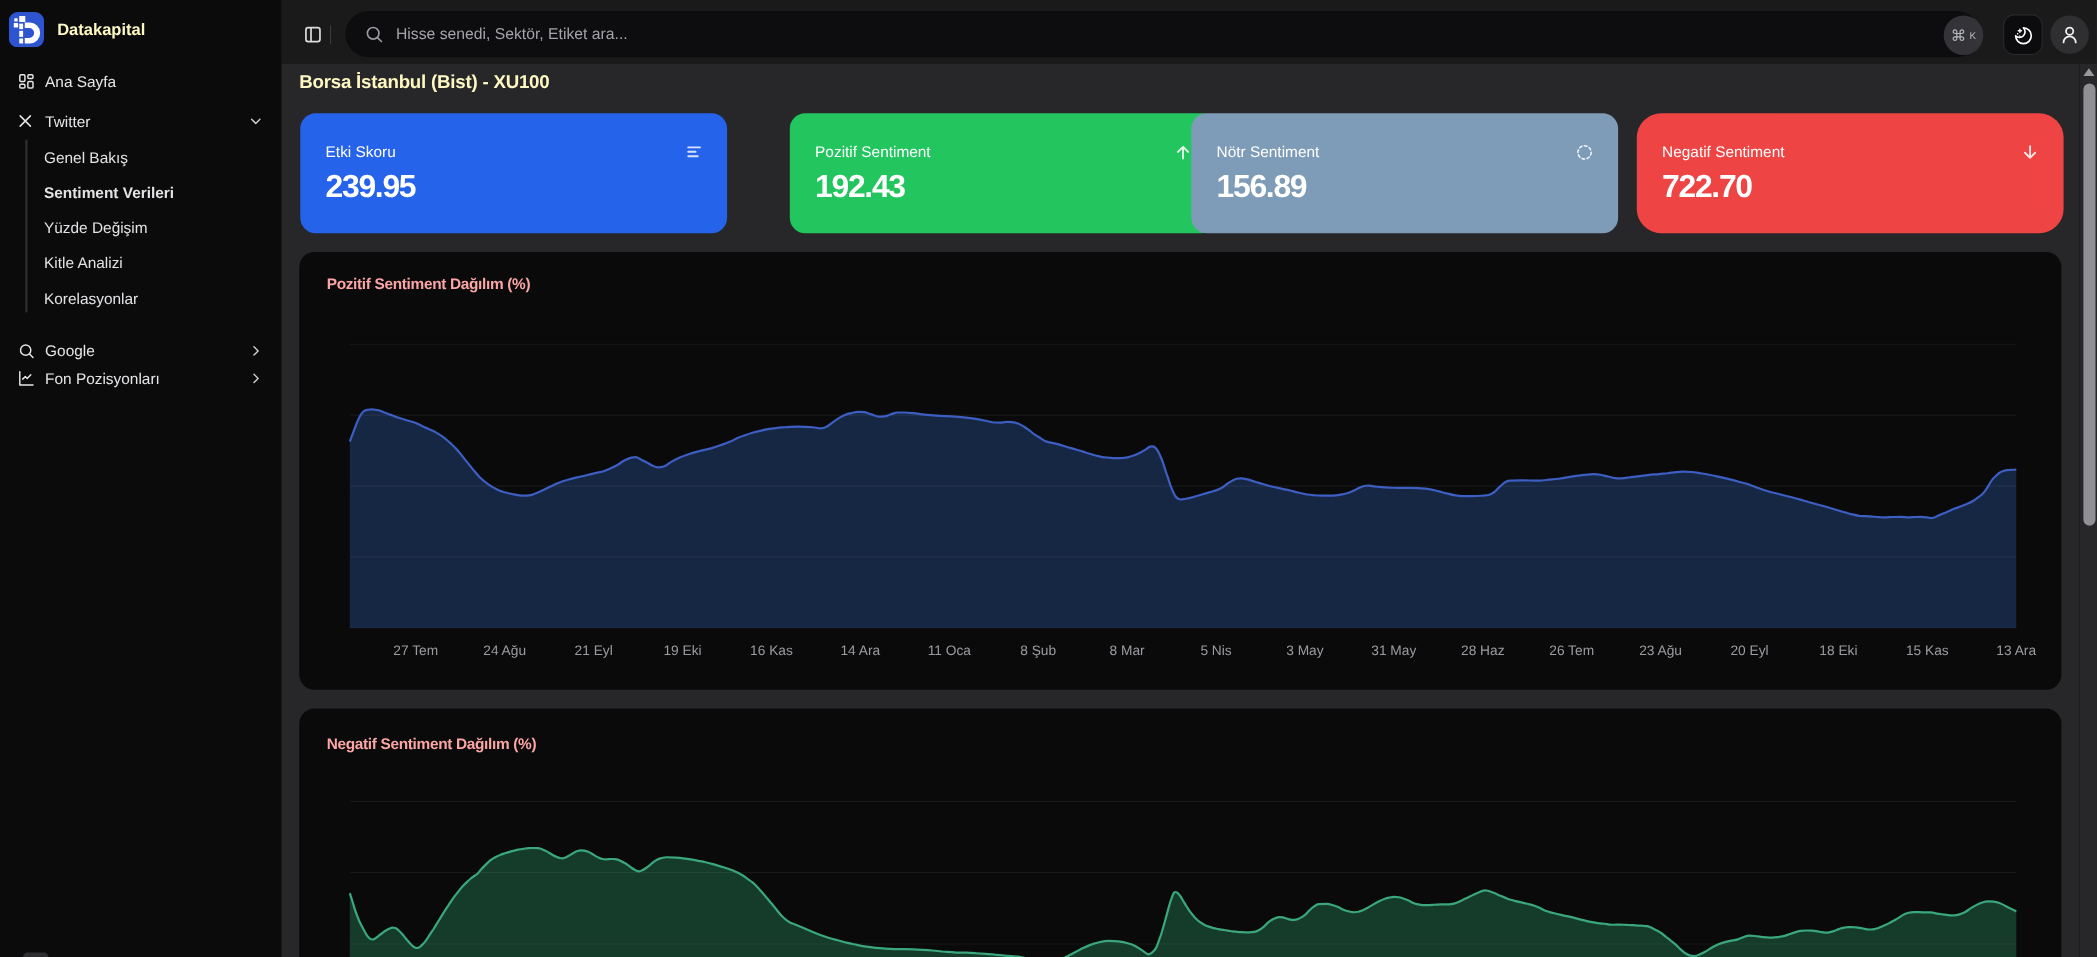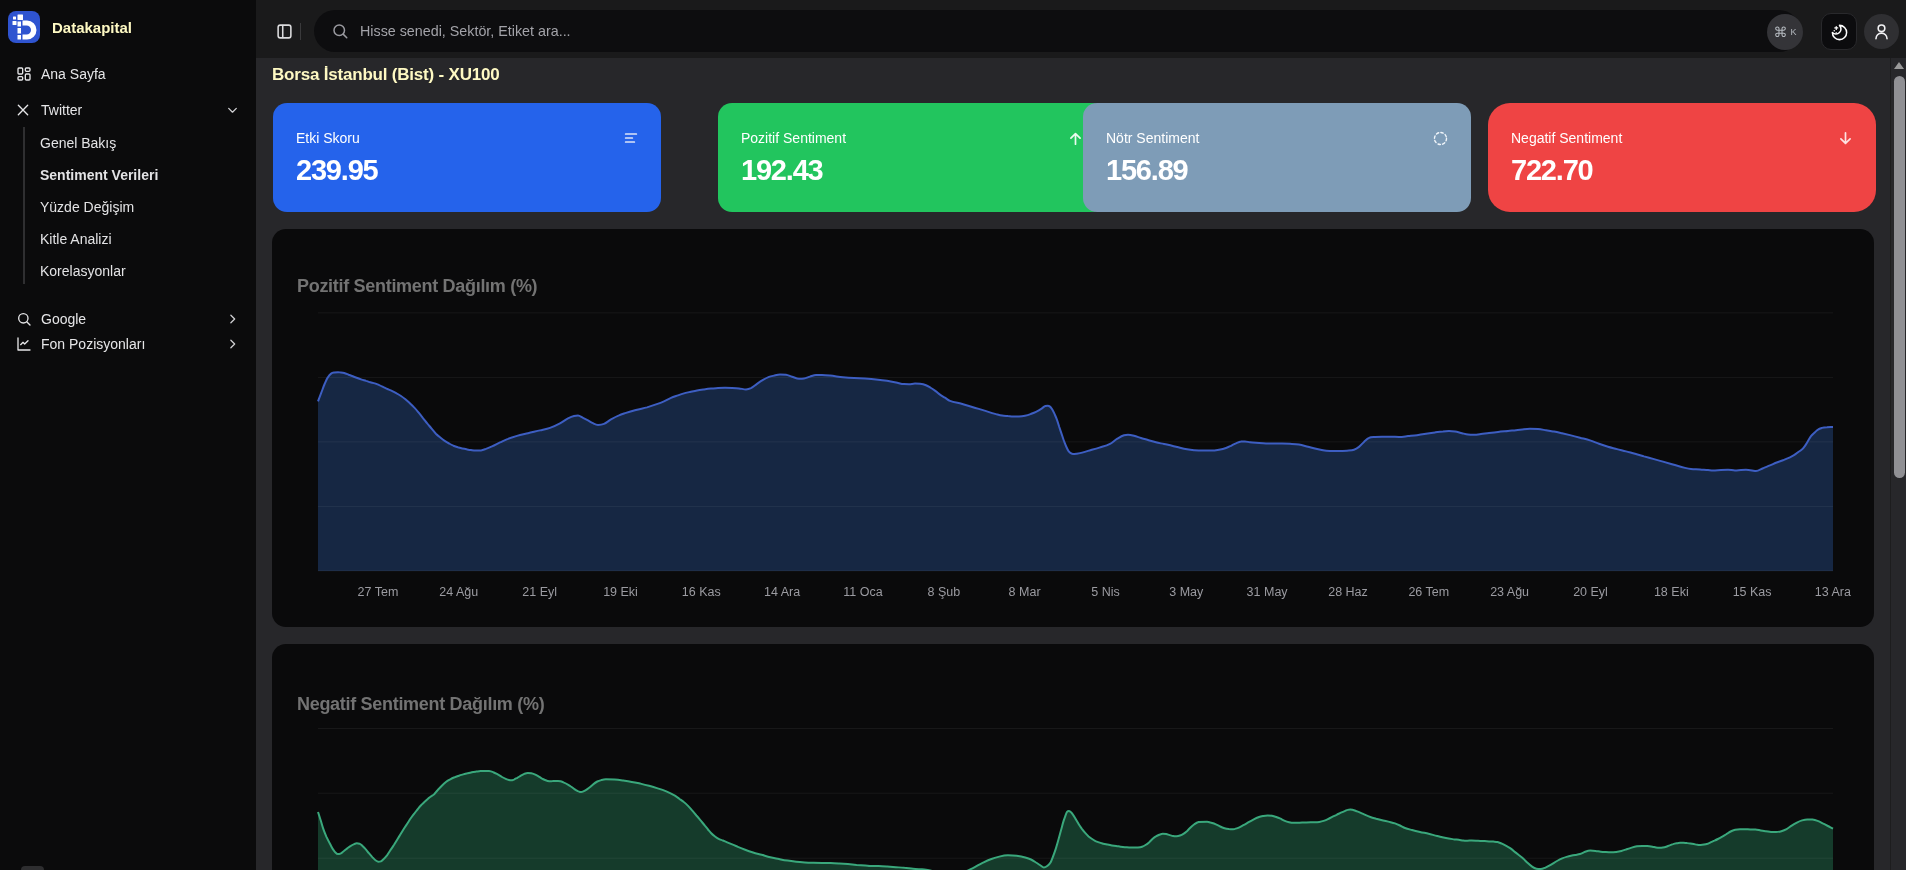--- a/index.html
+++ b/index.html
@@ -18,21 +18,21 @@
 .kbd{position:absolute;right:-3px;top:3.5px;width:36px;height:36px;border-radius:18px;background:#343438;color:#b4b9bf;display:flex;align-items:center;justify-content:center;}
 .iconbtn{position:absolute;top:13px;width:36px;height:36.5px;border-radius:10px;background:#0c0c0e;border:1px solid #29292c;}
 .avatar{position:absolute;top:14px;width:35px;height:35px;border-radius:50%;background:#2f2f32;}
 .content{position:absolute;left:256px;top:58px;width:1634px;height:812px;background:#27272a;}
 .pagetitle{position:absolute;left:16px;top:3px;color:#fef9c3;font-size:17px;font-weight:bold;line-height:28px;letter-spacing:-0.2px;}
 .statcard{position:absolute;top:44.8px;width:387.8px;height:109.6px;border-radius:14px;color:#fff;}
 .statcard .lbl{position:absolute;left:23px;top:25px;font-size:14px;font-weight:500;line-height:20px;}
 .statcard .val{position:absolute;left:23px;top:50px;font-size:29px;font-weight:bold;line-height:34px;letter-spacing:-1.2px;}
 .statcard svg{position:absolute;right:22px;top:27px;}
 .chartcard{position:absolute;left:16px;width:1602px;background:#0a0a0b;border-radius:14px;overflow:hidden;}
-.chartcard .ctitle{position:absolute;left:25px;top:18px;color:#737373;font-size:18px;font-weight:bold;line-height:22px;letter-spacing:-0.3px;margin-top:28px;}
+.chartcard .ctitle{position:absolute;left:25px;top:18px;color:#fca5a5;font-size:14px;font-weight:bold;line-height:22px;letter-spacing:-0.3px;}
 .scroll{position:absolute;right:0;top:58px;width:16px;height:812px;background:#27272a;border-left:1px solid #1d1d1e;}
 .thumb{position:absolute;left:2.5px;top:18px;width:11px;height:402px;border-radius:5.5px;background:#909094;}
 .uparrow{position:absolute;left:3px;top:4px;width:0;height:0;border-left:5px solid transparent;border-right:5px solid transparent;border-bottom:7px solid #999;}
 </style></head>
 <body>
 <div class="sidebar">
   <div class="logo-row">
     <svg width="32" height="32" viewBox="0 0 32 32">
       <rect width="32" height="32" rx="8" fill="#2f54d0"></rect>
       <g fill="#fff">

